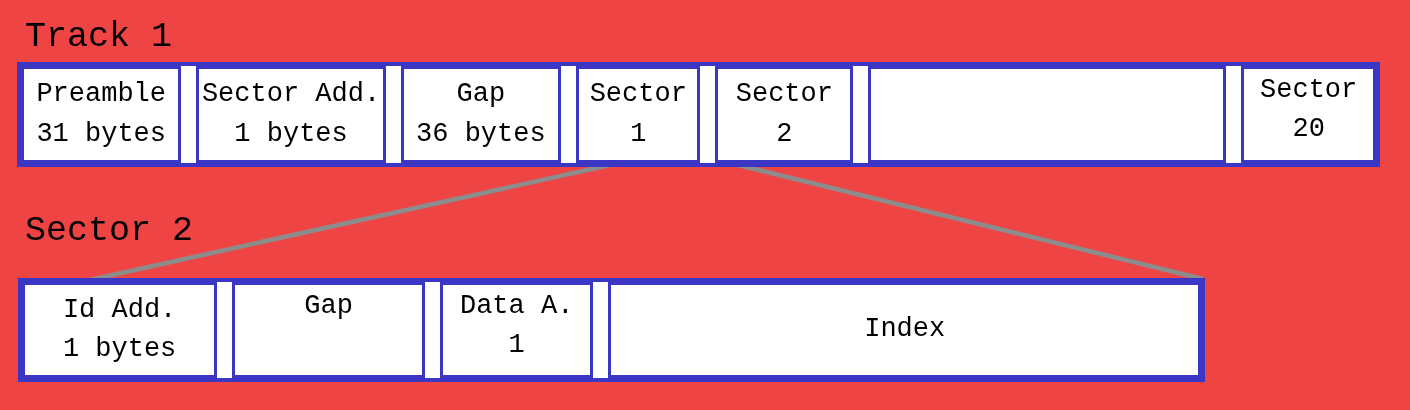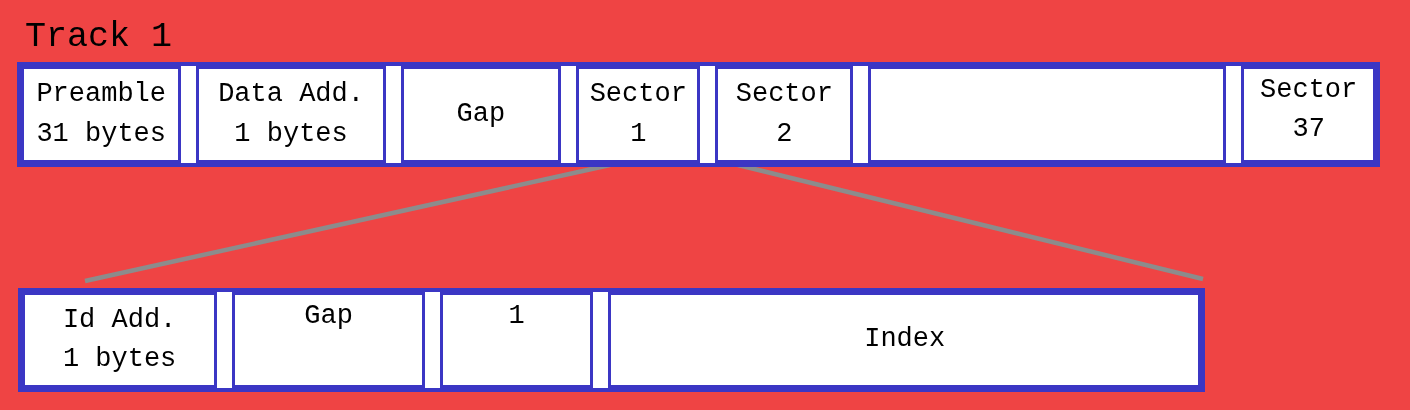--- a/index.html
+++ b/index.html
@@ -30,21 +30,21 @@
 
   .struct-row {
     position: absolute;
     display: flex;
     gap: 15px;
     box-sizing: border-box;
     border: 4px solid var(--border-blue, #3b36c4);
     background: #ffffff;
   }
   #track-row  { left: 17px; top: 62px;  width: 1363px; height: 105px; }
-  #sector-row { left: 18px; top: 288px; width: 1187px; height: 104px; }
+  #sector-row { left: 18px; top: 278px; width: 1187px; height: 104px; }
 
   .cell {
     box-sizing: border-box;
     border: 3px solid var(--border-blue, #3b36c4);
     background: #ffffff;
     flex: 1 1 0;
     min-width: 0;
     display: flex;
     flex-direction: column;
     justify-content: center;
@@ -68,53 +68,56 @@
   </svg>
 
   <div class="diagram-label" id="track-label">Track 1</div>
 
   <div class="struct-row" id="track-row">
     <div class="cell" style="flex-grow:150">
       <div class="cell-line">Preamble</div>
       <div class="cell-line">31 bytes</div>
     </div>
     <div class="cell" style="flex-grow:178">
-      <div class="cell-line">Data Add.</div>
+      <div class="cell-line">Sector Add.</div>
       <div class="cell-line">1 bytes</div>
     </div>
     <div class="cell" style="flex-grow:150">
       <div class="cell-line">Gap</div>
+      <div class="cell-line">36 bytes</div>
     </div>
     <div class="cell" style="flex-grow:115">
       <div class="cell-line">Sector</div>
       <div class="cell-line">1</div>
     </div>
     <div class="cell" style="flex-grow:128">
       <div class="cell-line">Sector</div>
       <div class="cell-line">2</div>
     </div>
     <div class="cell" style="flex-grow:342">
       <div class="cell-line"></div>
     </div>
     <div class="cell va-top" style="flex-grow:125">
       <div class="cell-line">Sector</div>
-      <div class="cell-line">37</div>
+      <div class="cell-line">20</div>
     </div>
   </div>
 
+  <div class="diagram-label" id="sector-label">Sector 2</div>
 
   <div class="struct-row" id="sector-row">
     <div class="cell" style="flex-grow:150">
       <div class="cell-line">Id Add.</div>
       <div class="cell-line">1 bytes</div>
     </div>
     <div class="cell va-top" style="flex-grow:148">
       <div class="cell-line">Gap</div>
     </div>
     <div class="cell va-top" style="flex-grow:117">
+      <div class="cell-line">Data A.</div>
       <div class="cell-line">1</div>
     </div>
     <div class="cell" style="flex-grow:465">
       <div class="cell-line">Index</div>
     </div>
   </div>
 
 </div>
 
 </body></html>

